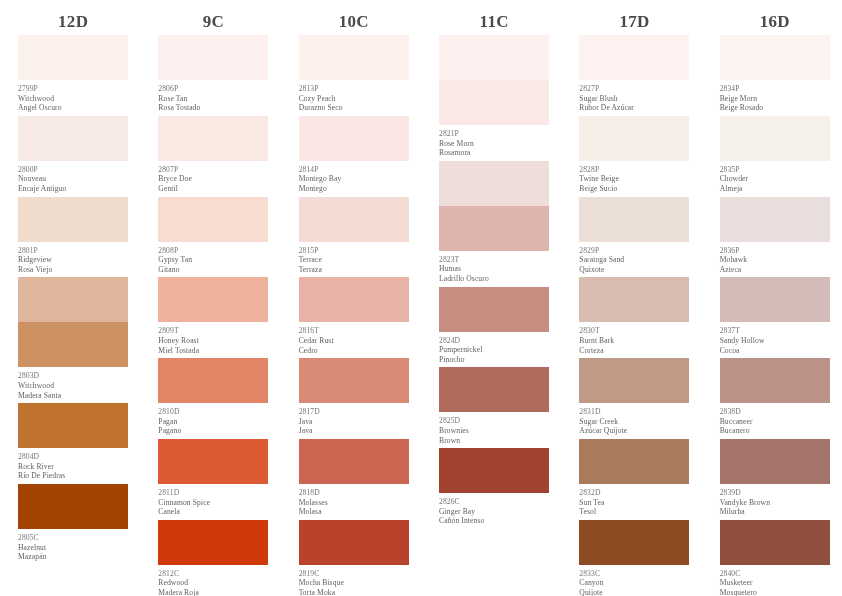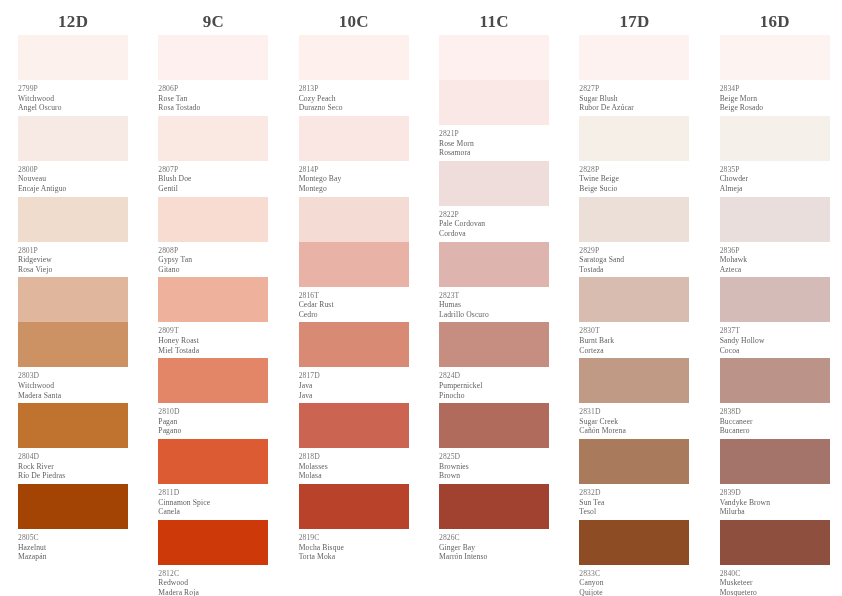--- a/index.html
+++ b/index.html
@@ -144,21 +144,21 @@
           <div class="swatch-labels">
             <span class="swatch-code">2806P</span>
             <span class="swatch-name-en">Rose Tan</span>
             <span class="swatch-name-es">Rosa Tostado</span>
           </div>
         </div>
         <div class="swatch-cell">
           <div class="swatch-chip" style="background-color: rgb(250, 232, 227);"></div>
           <div class="swatch-labels">
             <span class="swatch-code">2807P</span>
-            <span class="swatch-name-en">Blush Doe</span>
+            <span class="swatch-name-en">Bryce Doe</span>
             <span class="swatch-name-es">Gentil</span>
           </div>
         </div>
         <div class="swatch-cell">
           <div class="swatch-chip" style="background-color: rgb(248, 219, 209);"></div>
           <div class="swatch-labels">
             <span class="swatch-code">2808P</span>
             <span class="swatch-name-en">Gypsy Tan</span>
             <span class="swatch-name-es">Gitano</span>
           </div>
@@ -209,20 +209,25 @@
         <div class="swatch-cell">
           <div class="swatch-chip" style="background-color: rgb(250, 231, 227);"></div>
           <div class="swatch-labels">
             <span class="swatch-code">2814P</span>
             <span class="swatch-name-en">Montego Bay</span>
             <span class="swatch-name-es">Montego</span>
           </div>
         </div>
         <div class="swatch-cell">
           <div class="swatch-chip" style="background-color: rgb(244, 220, 212);"></div>
+          <div class="swatch-labels">
+            <span class="swatch-code">2815P</span>
+            <span class="swatch-name-en">Terrace</span>
+            <span class="swatch-name-es">Terraza</span>
+          </div>
         </div>
         <div class="swatch-cell">
           <div class="swatch-chip" style="background-color: rgb(232, 179, 166);"></div>
           <div class="swatch-labels">
             <span class="swatch-code">2816T</span>
             <span class="swatch-name-en">Cedar Rust</span>
             <span class="swatch-name-es">Cedro</span>
           </div>
         </div>
         <div class="swatch-cell">
@@ -258,25 +263,20 @@
         <div class="swatch-cell">
           <div class="swatch-chip" style="background-color: rgb(249, 232, 230);"></div>
           <div class="swatch-labels">
             <span class="swatch-code">2821P</span>
             <span class="swatch-name-en">Rose Morn</span>
             <span class="swatch-name-es">Rosamora</span>
           </div>
         </div>
         <div class="swatch-cell">
           <div class="swatch-chip" style="background-color: rgb(238, 221, 218);"></div>
-          <div class="swatch-labels">
-            <span class="swatch-code">2822P</span>
-            <span class="swatch-name-en">Pale Cordovan</span>
-            <span class="swatch-name-es">Cordova</span>
-          </div>
         </div>
         <div class="swatch-cell">
           <div class="swatch-chip" style="background-color: rgb(221, 181, 174);"></div>
           <div class="swatch-labels">
             <span class="swatch-code">2823T</span>
             <span class="swatch-name-en">Humas</span>
             <span class="swatch-name-es">Ladrillo Oscuro</span>
           </div>
         </div>
         <div class="swatch-cell">
@@ -293,21 +293,21 @@
             <span class="swatch-code">2825D</span>
             <span class="swatch-name-en">Brownies</span>
             <span class="swatch-name-es">Brown</span>
           </div>
         </div>
         <div class="swatch-cell">
           <div class="swatch-chip" style="background-color: rgb(160, 66, 47);"></div>
           <div class="swatch-labels">
             <span class="swatch-code">2826C</span>
             <span class="swatch-name-en">Ginger Bay</span>
-            <span class="swatch-name-es">Marrón Intenso</span>
+            <span class="swatch-name-es">Cañón Intenso</span>
           </div>
         </div>
       </div>
       <div class="column">
         <div class="column-header">17D</div>
         <div class="swatch-cell">
           <div class="swatch-chip" style="background-color: rgb(253, 242, 240);"></div>
           <div class="swatch-labels">
             <span class="swatch-code">2827P</span>
             <span class="swatch-name-en">Sugar Blush</span>
@@ -320,37 +320,37 @@
             <span class="swatch-code">2828P</span>
             <span class="swatch-name-en">Twine Beige</span>
             <span class="swatch-name-es">Beige Sucio</span>
           </div>
         </div>
         <div class="swatch-cell">
           <div class="swatch-chip" style="background-color: rgb(235, 223, 215);"></div>
           <div class="swatch-labels">
             <span class="swatch-code">2829P</span>
             <span class="swatch-name-en">Saratoga Sand</span>
-            <span class="swatch-name-es">Tostada</span>
+            <span class="swatch-name-es">Quixote</span>
           </div>
         </div>
         <div class="swatch-cell">
           <div class="swatch-chip" style="background-color: rgb(216, 188, 176);"></div>
           <div class="swatch-labels">
             <span class="swatch-code">2830T</span>
             <span class="swatch-name-en">Burnt Bark</span>
             <span class="swatch-name-es">Corteza</span>
           </div>
         </div>
         <div class="swatch-cell">
           <div class="swatch-chip" style="background-color: rgb(192, 154, 132);"></div>
           <div class="swatch-labels">
             <span class="swatch-code">2831D</span>
             <span class="swatch-name-en">Sugar Creek</span>
-            <span class="swatch-name-es">Cañón Morena</span>
+            <span class="swatch-name-es">Azúcar Quijote</span>
           </div>
         </div>
         <div class="swatch-cell">
           <div class="swatch-chip" style="background-color: rgb(170, 122, 93);"></div>
           <div class="swatch-labels">
             <span class="swatch-code">2832D</span>
             <span class="swatch-name-en">Sun Tea</span>
             <span class="swatch-name-es">Tesol</span>
           </div>
         </div>

